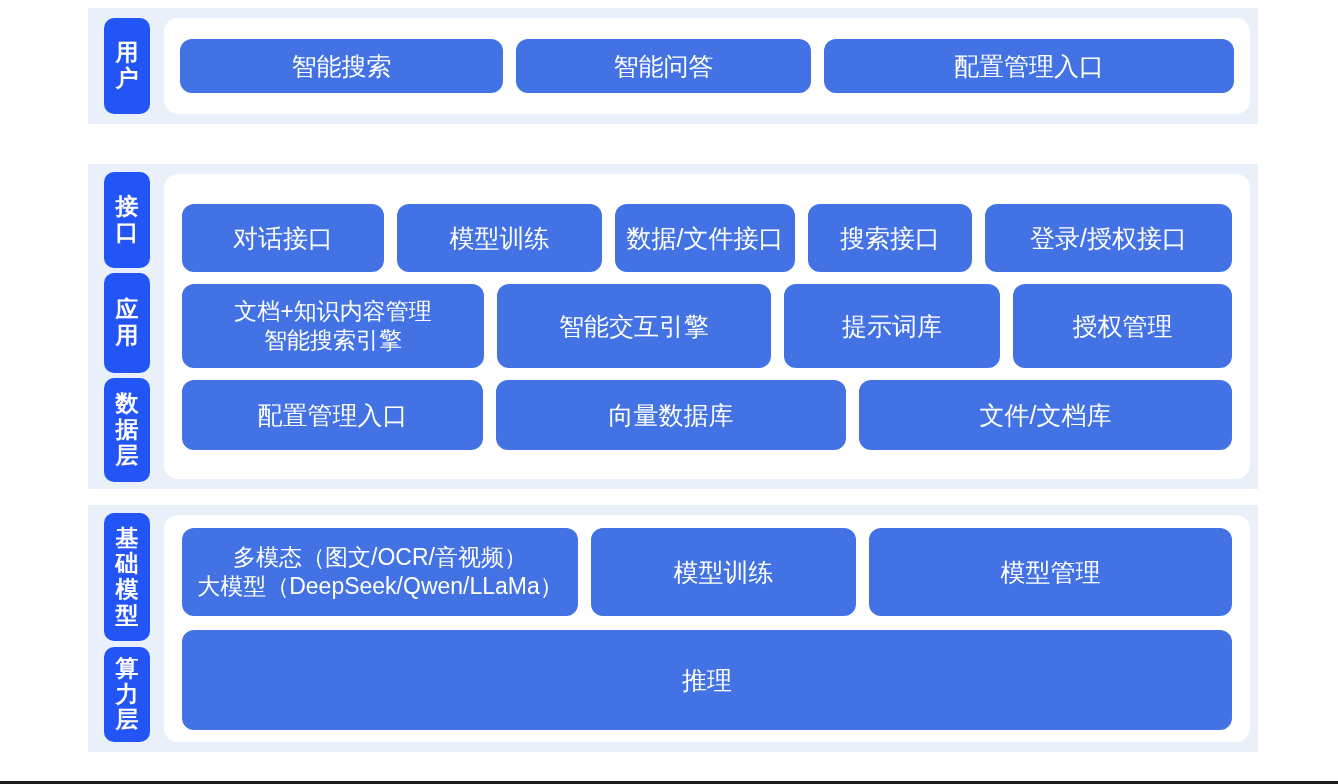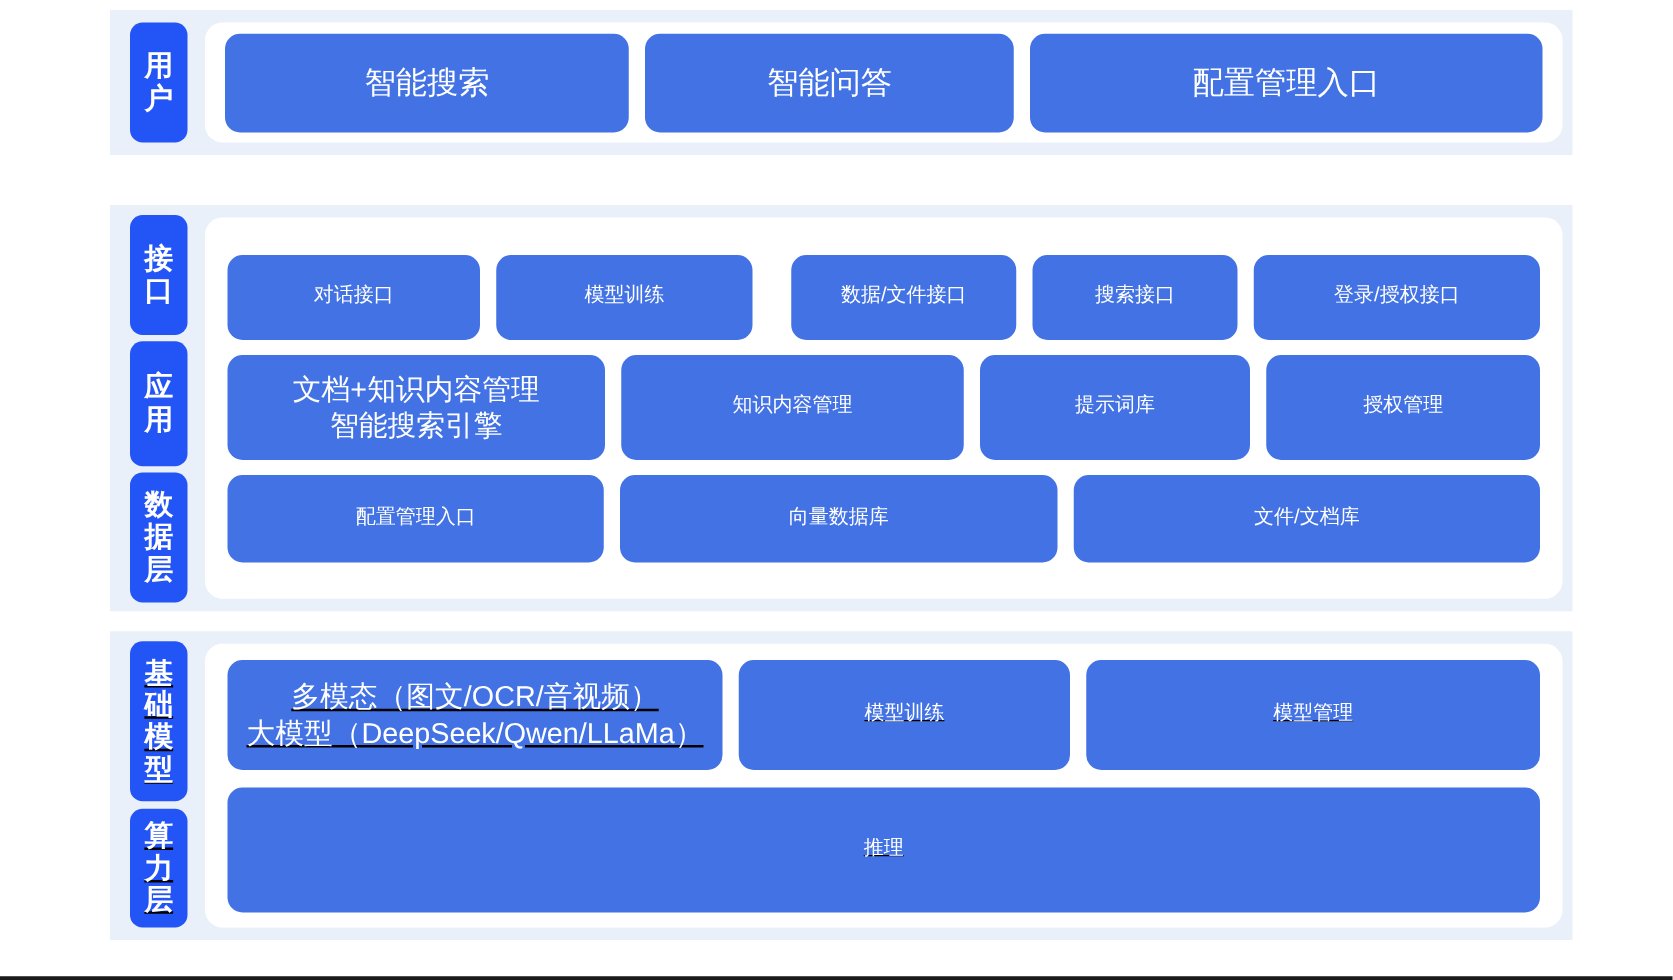--- a/index.html
+++ b/index.html
@@ -99,59 +99,59 @@
     display: flex;
     align-items: center;
     justify-content: center;
     text-align: center;
     font-size: 25px;
     line-height: 1.28;
     box-sizing: border-box;
     padding: 6px 8px;
     white-space: pre-line;
   }
-  .card.small { font-size: 16px; }
+  .card.small { font-size: 25px; }
   .card.two-line { font-size: 23px; line-height: 1.25; }
 
   
   #band-user { top: 8px; height: 116px; justify-content: center; }
   #band-user .band-body { padding: 12px 16px; }
-  #band-user .card { height: 79px; }
+  #band-user .card { height: 54px; }
   #card-smart-search      { flex: 0 0 323px; }
   #card-smart-qa          { flex: 0 0 295px; }
   #card-config-entry      { flex: 1 1 auto; }
 
   
   #band-mid { top: 164px; height: 325px; }
   #band-mid .band-labels { padding-top: 8px; padding-bottom: 7px; gap: 5px; }
   #band-mid .side-tab.t-interface { flex: 0 0 96px; }
   #band-mid .side-tab.t-app       { flex: 0 0 100px; }
   #band-mid .side-tab.t-data      { flex: 1 1 auto; }
   #band-mid .band-body { padding: 16px 18px; gap: 12px; }
 
   #row-interface .card { height: 68px; }
   #card-dialog-api   { flex: 0 0 202px; }
   #card-generate-api { flex: 0 0 205px; }
-  #card-data-file-api{ flex: 0 0 180px; margin-left: 18px; }
+  #card-data-file-api{ flex: 0 0 180px; }
   #card-search-api   { flex: 0 0 164px; }
   #card-auth-api     { flex: 1 1 auto; }
 
   #row-application .card { height: 84px; }
   #card-doc-knowledge { flex: 0 0 302px; }
   #card-interact-engine { flex: 0 0 274px; }
   #card-prompt-lib    { flex: 0 0 216px; }
   #card-auth-mgmt     { flex: 1 1 auto; }
 
   #row-data .card { height: 70px; }
   #card-rdb    { flex: 0 0 301px; }
   #card-vecdb  { flex: 0 0 350px; }
   #card-filedb { flex: 1 1 auto; }
 
   
-  #band-base { top: 505px; height: 247px; text-decoration: underline; }
+  #band-base { top: 505px; height: 247px; }
   #band-base .band-labels { padding-top: 8px; padding-bottom: 10px; gap: 6px; }
   #band-base .side-tab.t-basemodel { flex: 0 0 128px; }
   #band-base .side-tab.t-compute   { flex: 1 1 auto; }
   #band-base .band-body { padding: 16px 18px; gap: 14px; }
 
   #row-models .card { height: 88px; }
   #card-multimodal { flex: 0 0 396px; }
   #card-model-train { flex: 0 0 265px; }
   #card-model-mgmt  { flex: 1 1 auto; }
 
@@ -207,21 +207,21 @@
         <div class="card small" id="card-dialog-api">对话接口</div>
         <div class="card small" id="card-generate-api">模型训练</div>
         <div class="card small" id="card-data-file-api">数据/文件接口</div>
         <div class="card small" id="card-search-api">搜索接口</div>
         <div class="card small" id="card-auth-api">登录/授权接口</div>
       </div>
 
       <div class="row" id="row-application">
         <div class="card two-line" id="card-doc-knowledge">文档+知识内容管理
 智能搜索引擎</div>
-        <div class="card small" id="card-interact-engine">知识内容管理</div>
+        <div class="card small" id="card-interact-engine">智能交互引擎</div>
         <div class="card small" id="card-prompt-lib">提示词库</div>
         <div class="card small" id="card-auth-mgmt">授权管理</div>
       </div>
 
       <div class="row" id="row-data">
         <div class="card small" id="card-rdb">配置管理入口</div>
         <div class="card small" id="card-vecdb">向量数据库</div>
         <div class="card small" id="card-filedb">文件/文档库</div>
       </div>
 

